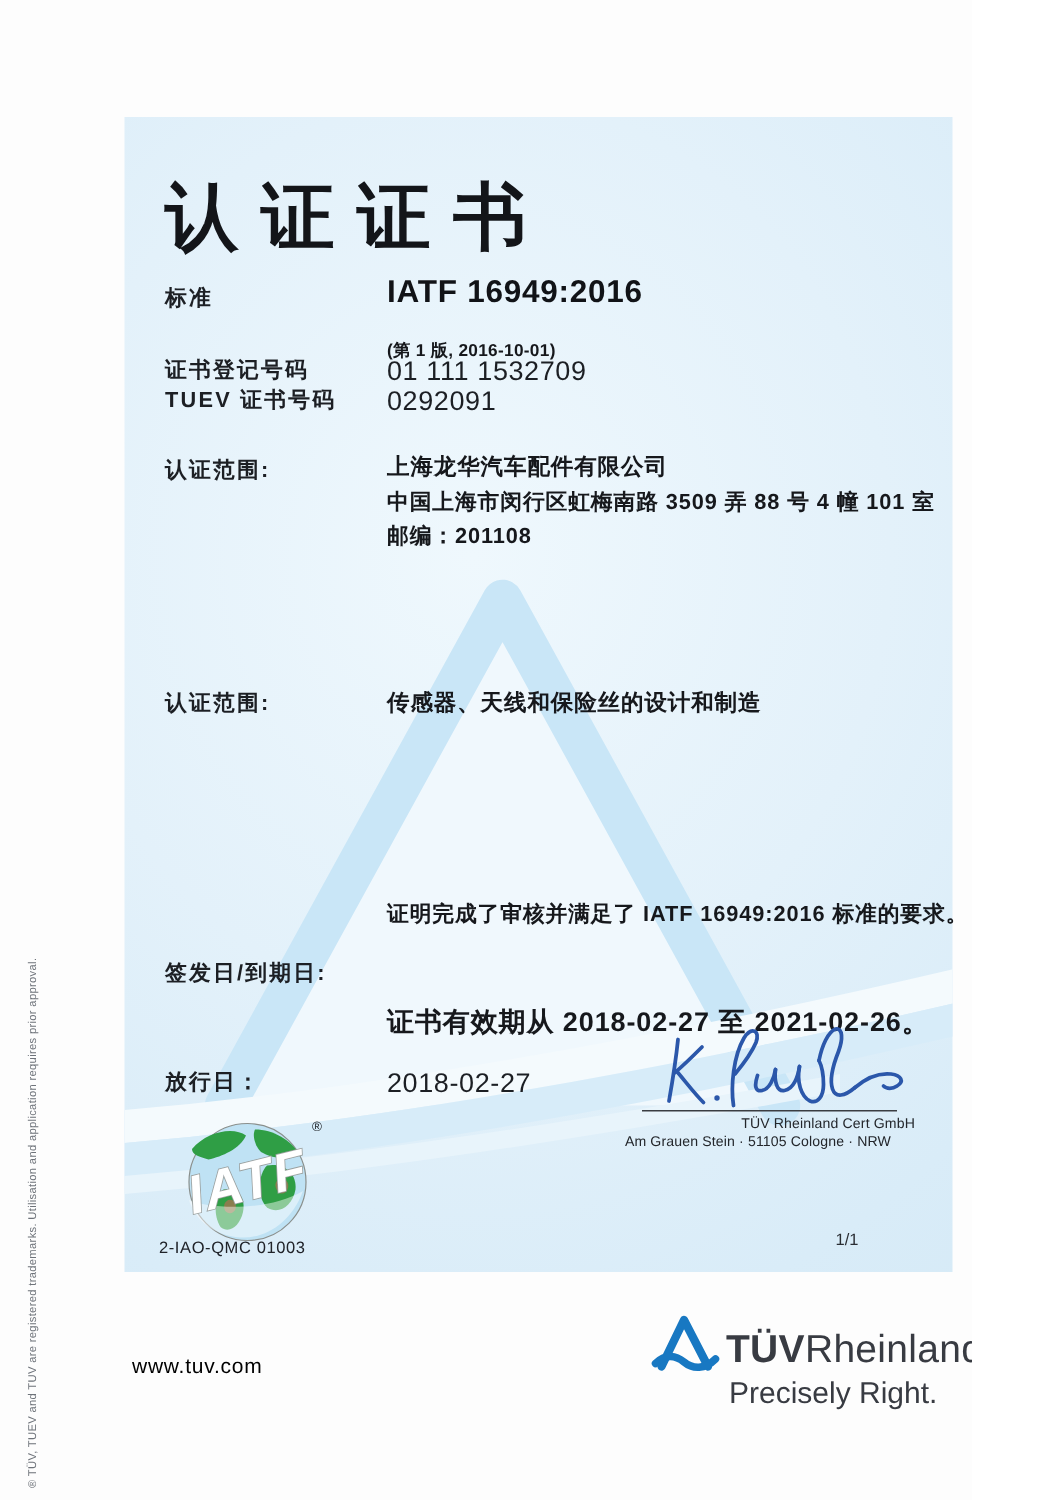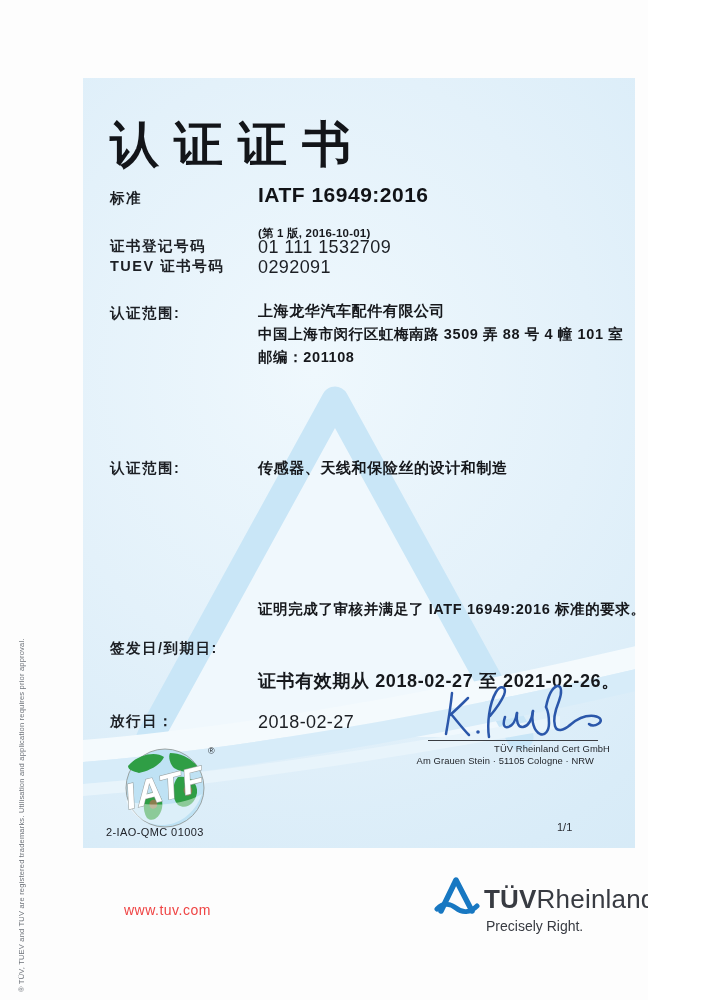--- a/index.html
+++ b/index.html
@@ -18,26 +18,26 @@
   .lbl{font-size:14.5px;font-weight:600;letter-spacing:1.5px;color:#1c1f24;}
   .val{font-size:14.5px;font-weight:700;letter-spacing:0.6px;color:#16181c;}
   .valreg{font-size:18px;font-weight:400;letter-spacing:0.4px;color:#1c1f24;}
   .title{font-size:49px;font-weight:700;letter-spacing:15px;color:#131519;}
   .std{font-size:21px;font-weight:800;letter-spacing:0.5px;color:#111317;}
   .edition{font-size:11.5px;font-weight:700;color:#16181c;letter-spacing:0.2px;}
   .sigline{position:absolute;left:428px;top:740px;width:170px;height:1.3px;background:#3a3d42;}
   .sigtxt{font-size:9.4px;color:#23262b;letter-spacing:0.1px;text-align:right;font-weight:400;}
   .code{font-size:11px;font-weight:500;letter-spacing:0.4px;color:#202329;}
   .pagenum{font-size:11px;color:#2a2d33;}
-  .website{font-size:14px;color:#ef4444;letter-spacing:0.5px;margin-left:36px;}
+  .website{font-size:14px;color:#000000;letter-spacing:0.5px;}
   .brandline{font-size:26px;color:#383b42;letter-spacing:0.2px;}
   .brand-tuv{font-weight:800;}
   .brand-rh{font-weight:400;}
   .brand-reg{font-size:11px;vertical-align:14px;}
-  .tagline{font-size:14px;font-weight:500;color:#383b42;}
+  .tagline{font-size:20px;font-weight:500;color:#383b42;}
   .side-note{
     position:absolute;left:17px;top:992px;width:440px;
     transform:rotate(-90deg);transform-origin:0 0;
     font-size:7.5px;color:#6e737a;letter-spacing:0.2px;white-space:nowrap;
   }
 </style>
 </head>
 <body>
 
 <div class="page">

